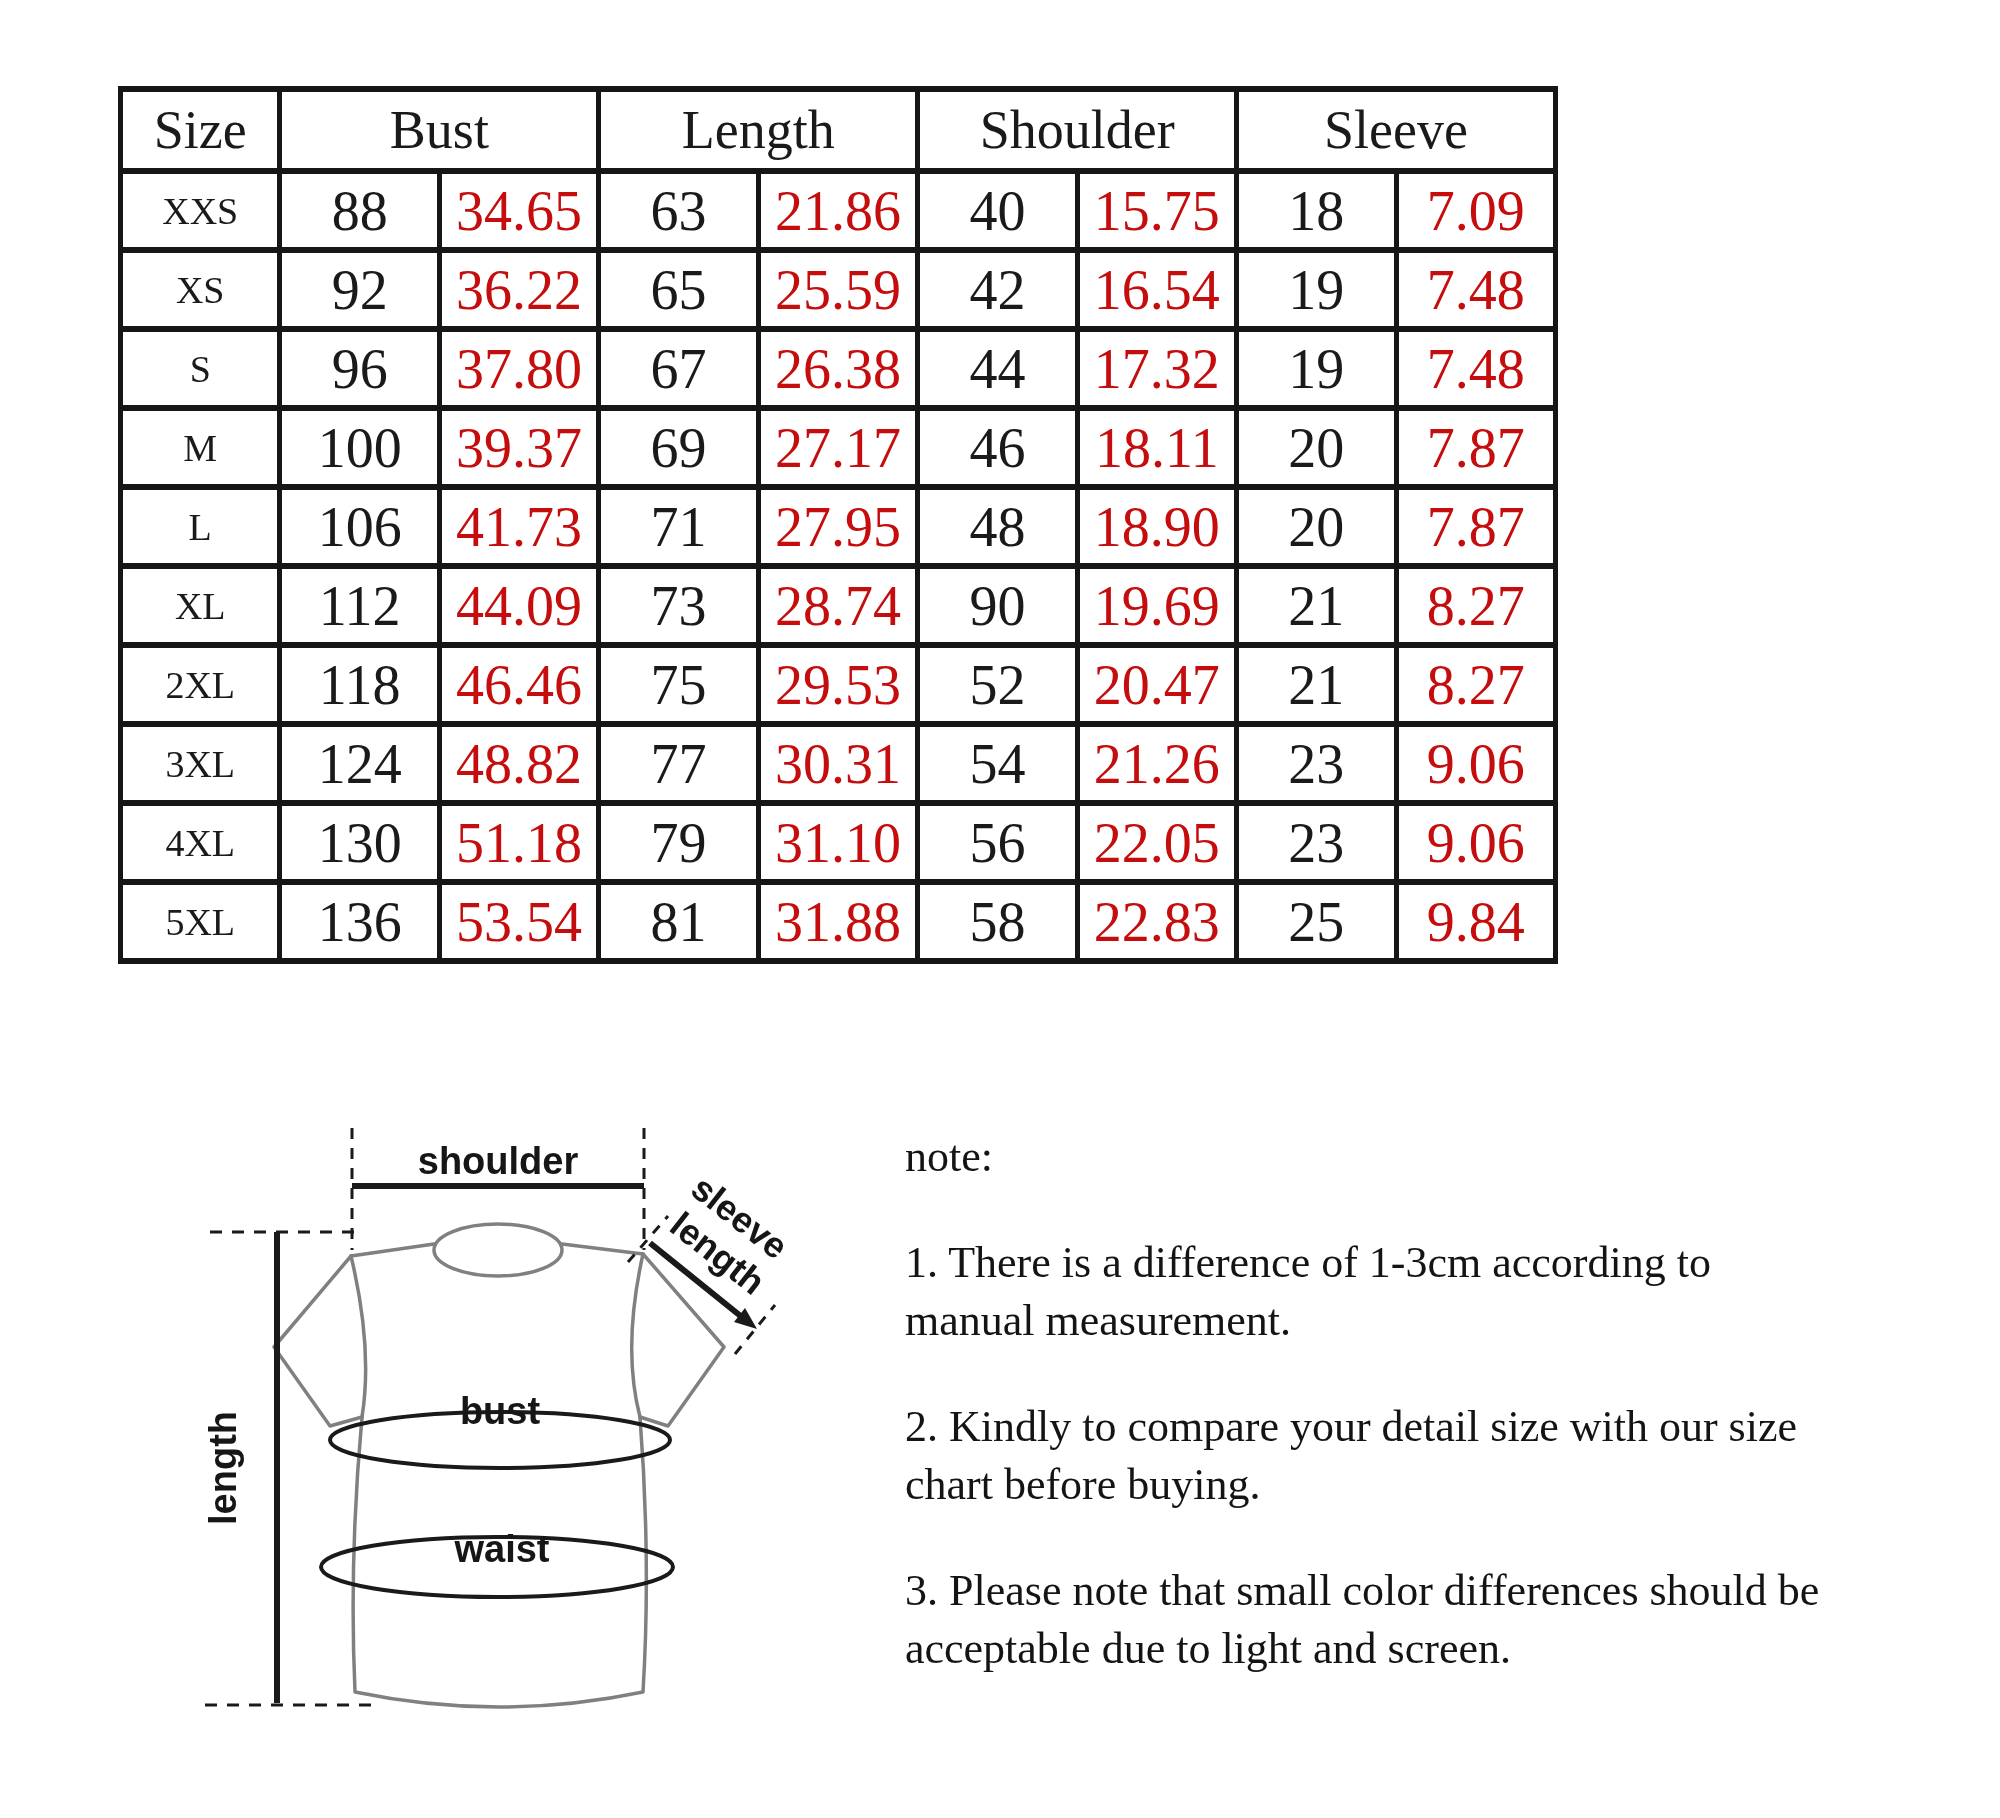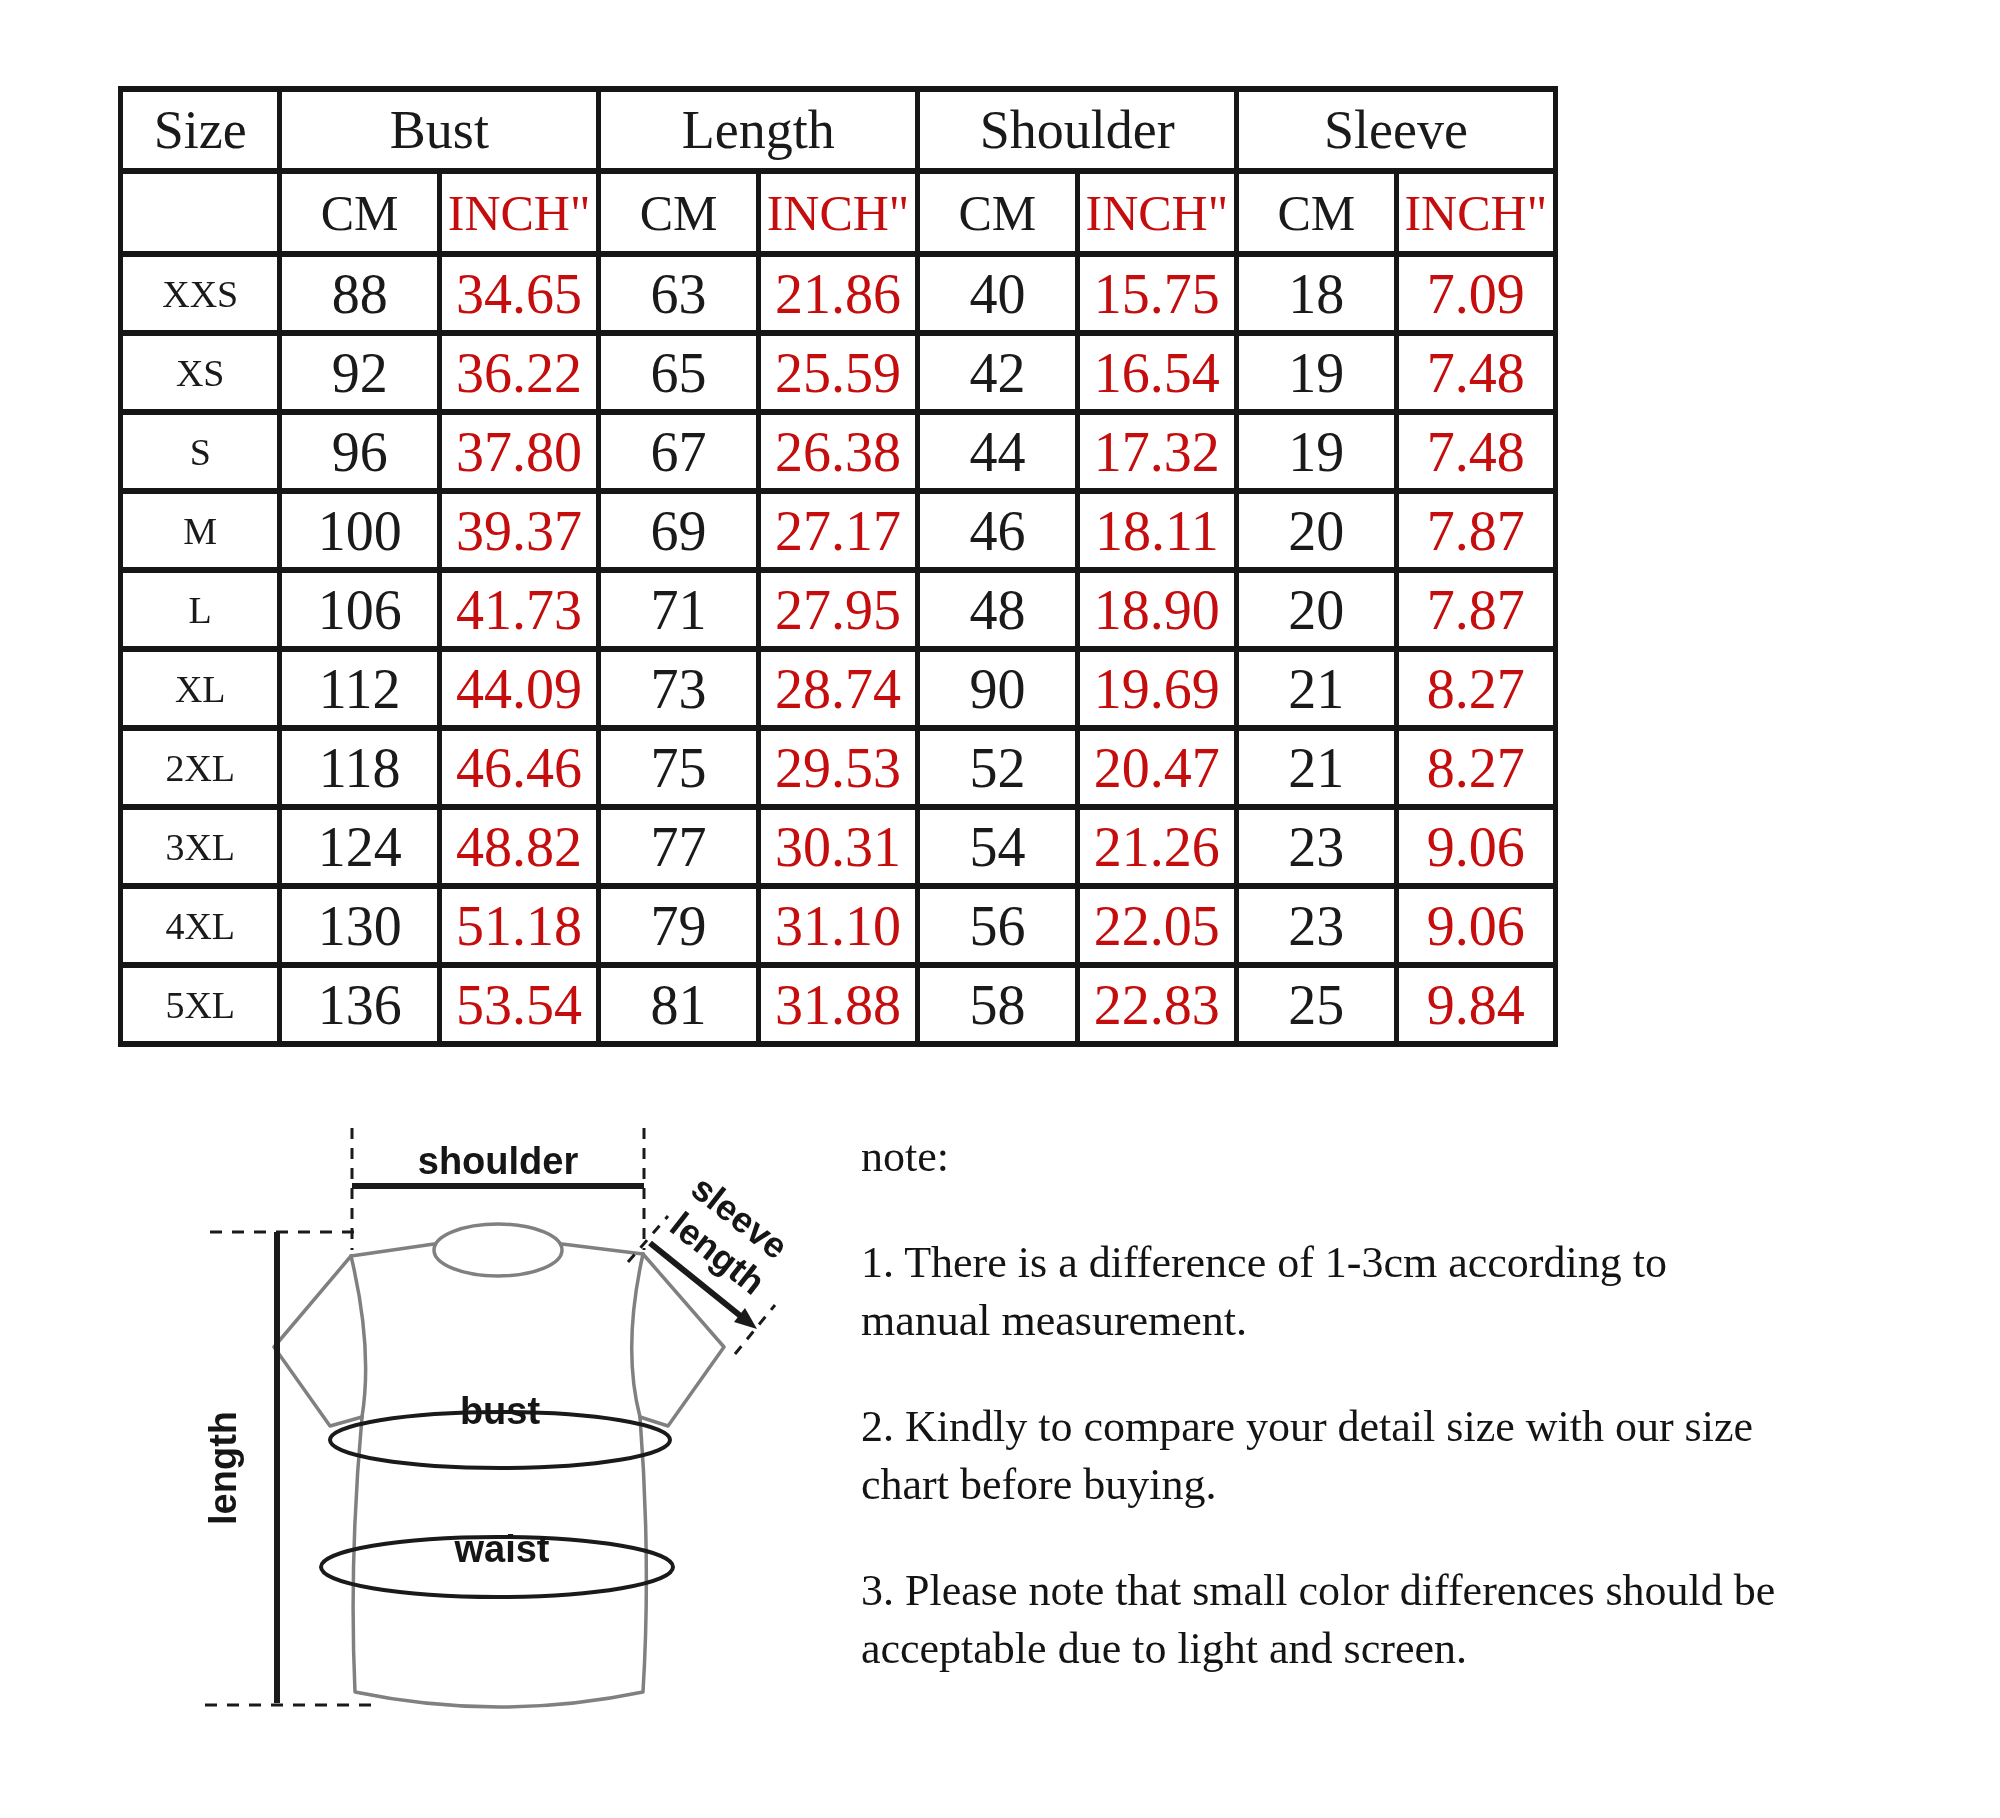--- a/index.html
+++ b/index.html
@@ -22,46 +22,35 @@
   td.u{font-size:50px;}
   td.c{font-size:56px;}
   td.size-col{font-size:38px;}
   .red{color:#c50d0d;}
 
   
   .diagram{position:absolute;left:130px;top:1080px;width:760px;height:740px;}
   .diagram text{font-family:"Liberation Sans",sans-serif;font-weight:bold;fill:#161616;}
 
   
-  .notes{position:absolute;left:861px;top:1128px;width:1040px;font-size:44px;line-height:58px;color:#141414;}
+  .notes{position:absolute;left:905px;top:1128px;width:1040px;font-size:44px;line-height:58px;color:#141414;}
   .notes .note-title{margin:0;}
   .notes .note-para{margin:48px 0 0 0;}
 </style>
 </head>
 <body>
 
 <table class="size-chart">
   <thead>
     <tr class="hdr">
       <td class="h">Size</td>
       <td class="h" colspan="2">Bust</td>
       <td class="h" colspan="2">Length</td>
       <td class="h" colspan="2">Shoulder</td>
       <td class="h" colspan="2">Sleeve</td>
-    </tr>
-    <tr class="units">
-      <td class="u"></td>
-      <td class="u">CM</td>
-      <td class="u red">INCH"</td>
-      <td class="u">CM</td>
-      <td class="u red">INCH"</td>
-      <td class="u">CM</td>
-      <td class="u red">INCH"</td>
-      <td class="u">CM</td>
-      <td class="u red">INCH"</td>
     </tr>
   </thead>
   <tbody>
     <tr class="data-row">
       <td class="c size-col">XXS</td>
       <td class="c">88</td>
       <td class="c red">34.65</td>
       <td class="c">63</td>
       <td class="c red">21.86</td>
       <td class="c">40</td>

